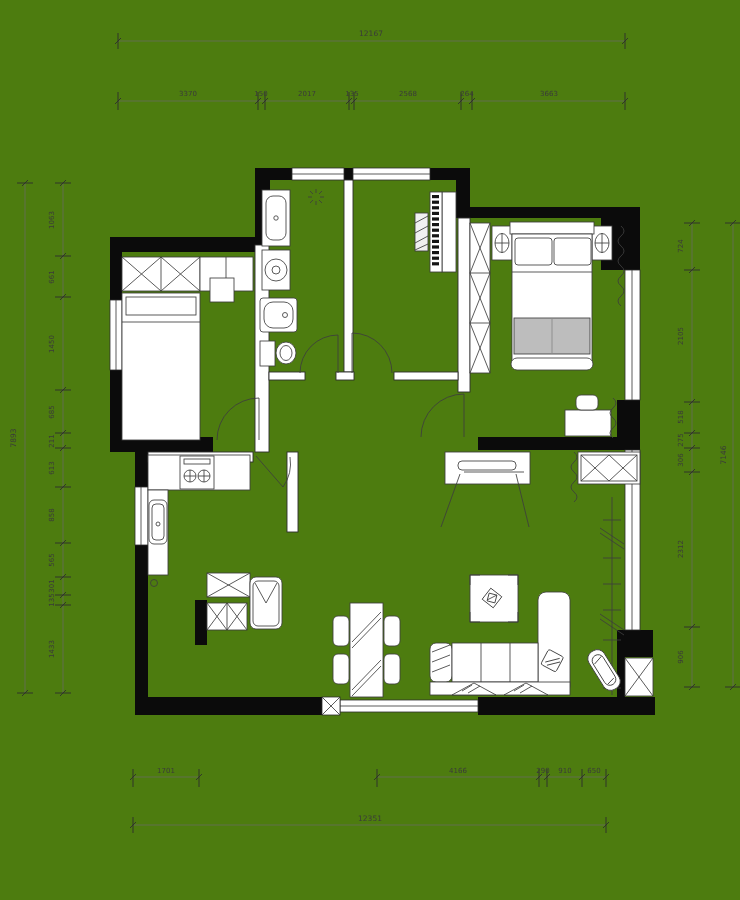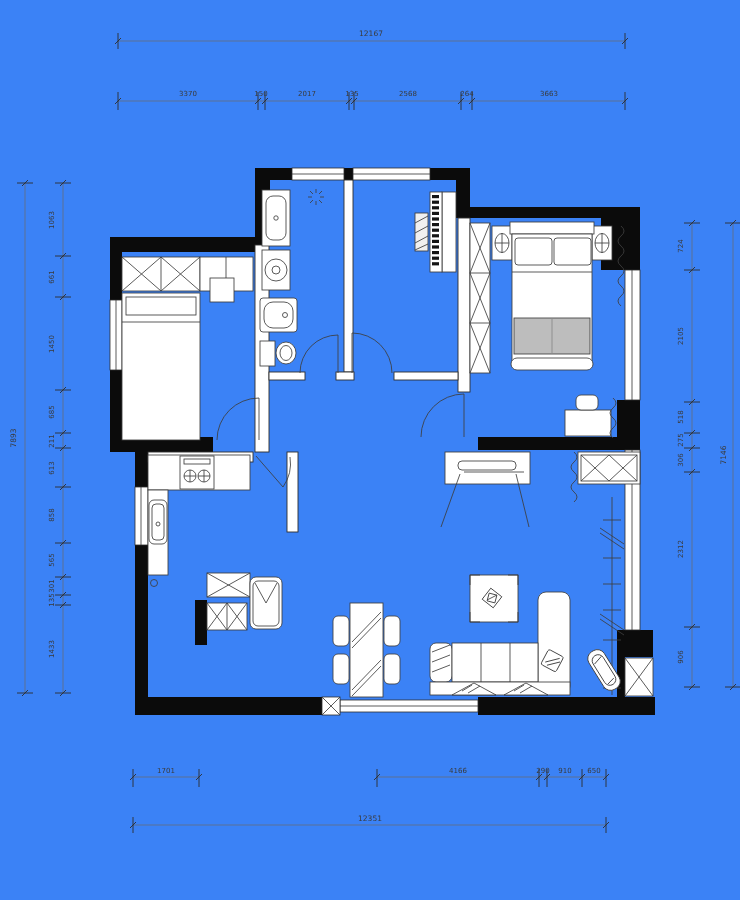--- a/index.html
+++ b/index.html
@@ -1,16 +1,16 @@
 <!DOCTYPE html>
 <html><head>
 <meta charset="utf-8">
 <style>
   html,body{margin:0;padding:0;background:#fff;}
-  .page{width:740px;height:900px;background:#3b82f6;position:relative;overflow:hidden;
+  .page{width:740px;height:900px;background:#4d7c0f;position:relative;overflow:hidden;
         font-family:"DejaVu Sans",sans-serif;}
   svg{display:block;}
   .dl{stroke:#6b6b6b;stroke-width:.7;fill:none;}
   .tick{stroke:#2e2e2e;stroke-width:.9;fill:none;}
   .dim-label{font-family:"DejaVu Sans",sans-serif;font-size:7px;fill:#3a3a3a;text-anchor:middle;}
   .total-label{font-size:7.5px;}
   .wall{fill:#0b0b0b;stroke:none;}
   .iw{fill:#ffffff;stroke:#2e2e2e;stroke-width:.9;}
   .win{fill:#ffffff;stroke:#2e2e2e;stroke-width:.8;}
   .f{fill:none;stroke:#3d3d3d;stroke-width:.85;}

